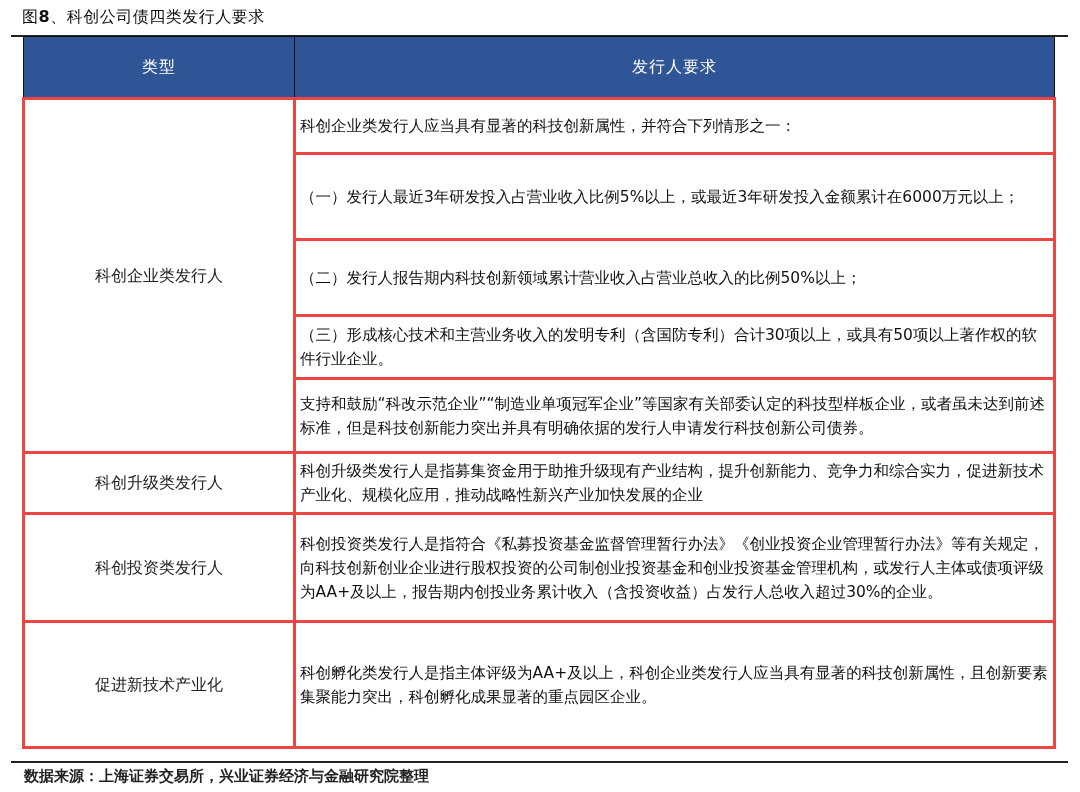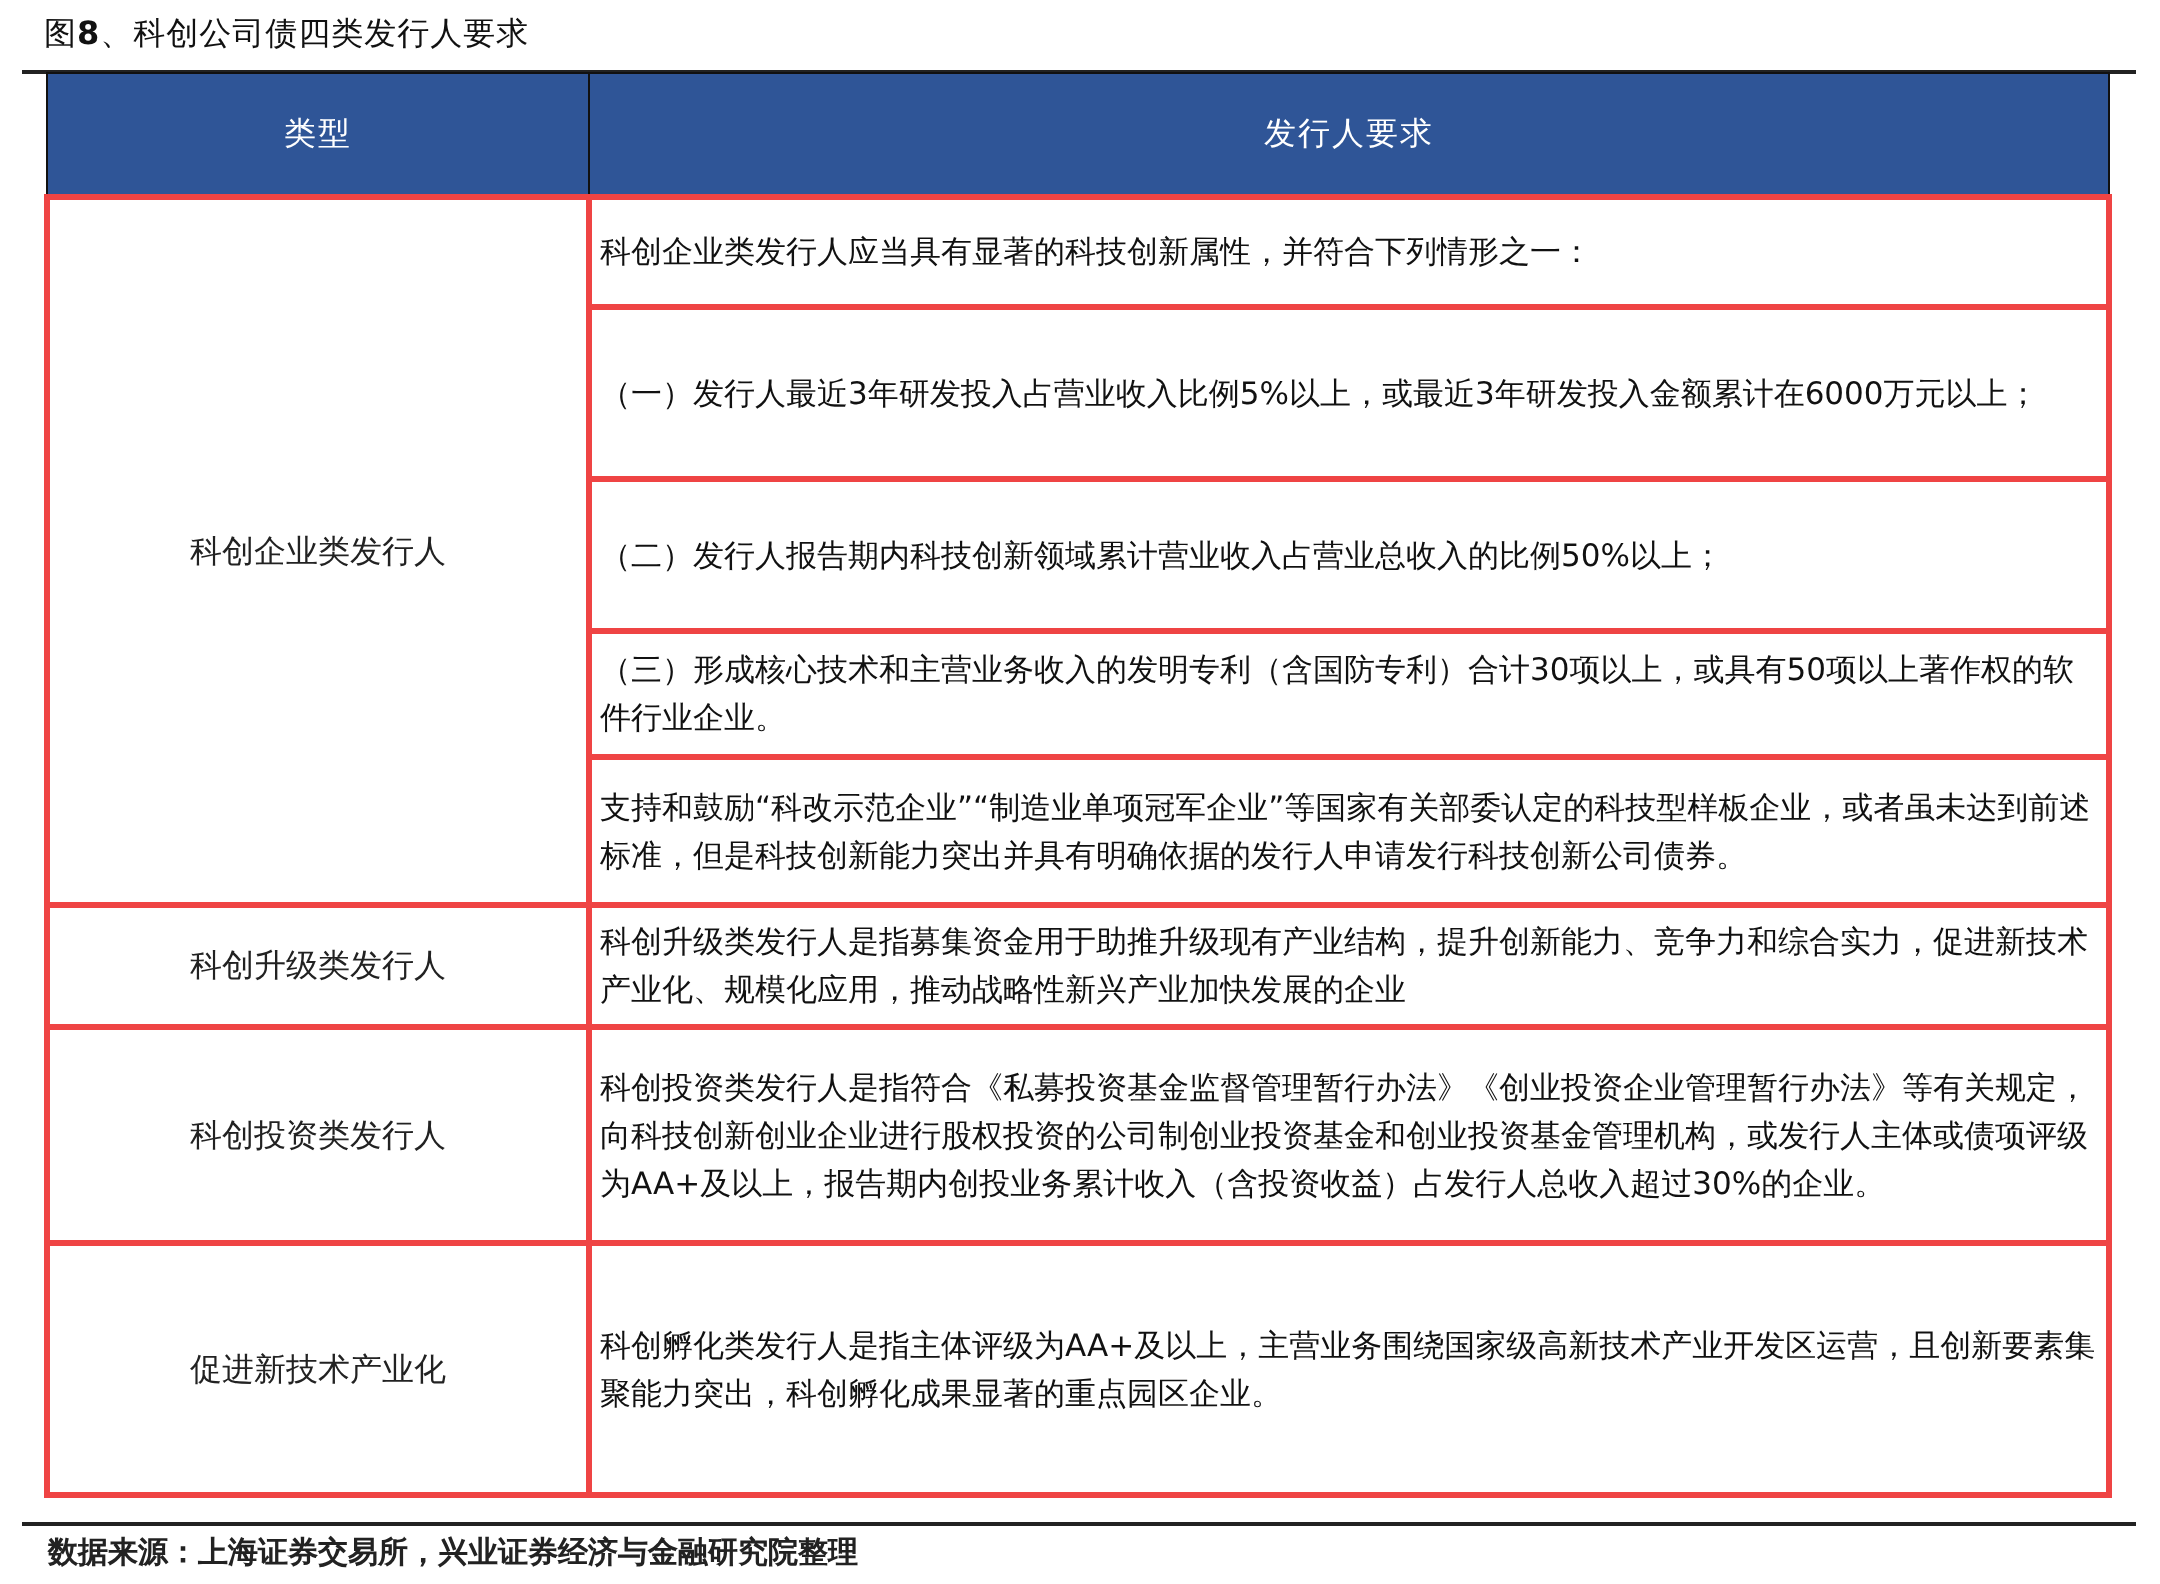--- a/index.html
+++ b/index.html
@@ -82,20 +82,20 @@
     <tr style="height:61px">
       <td class="type">科创升级类发行人</td>
       <td class="desc">科创升级类发行人是指募集资金用于助推升级现有产业结构，提升创新能力、竞争力和综合实力，促进新技术产业化、规模化应用，推动战略性新兴产业加快发展的企业</td>
     </tr>
     <tr style="height:108px">
       <td class="type">科创投资类发行人</td>
       <td class="desc">科创投资类发行人是指符合《私募投资基金监督管理暂行办法》《创业投资企业管理暂行办法》等有关规定，向科技创新创业企业进行股权投资的公司制创业投资基金和创业投资基金管理机构，或发行人主体或债项评级为AA+及以上，报告期内创投业务累计收入（含投资收益）占发行人总收入超过30%的企业。</td>
     </tr>
     <tr style="height:126px">
       <td class="type">促进新技术产业化</td>
-      <td class="desc">科创孵化类发行人是指主体评级为AA+及以上，主营业务围绕国家级高新技术产业开发区运营，且创新要素集聚能力突出，科创孵化成果显著的重点园区企业。</td>
+      <td class="desc">科创孵化类发行人是指主体评级为AA+及以上，科创企业类发行人应当具有显著的科技创新属性，且创新要素集聚能力突出，科创孵化成果显著的重点园区企业。</td>
     </tr>
   </tbody>
 </table>
 
 <div class="bottom-rule"></div>
 
 <div class="source">数据来源：上海证券交易所，兴业证券经济与金融研究院整理</div>
 
 </body></html>

